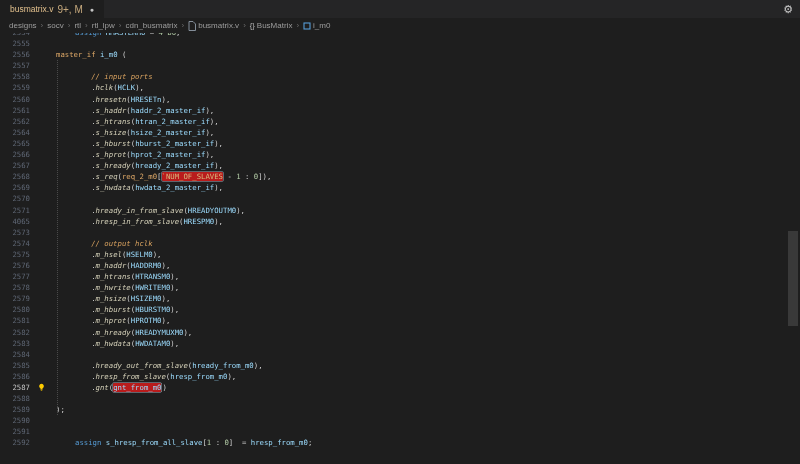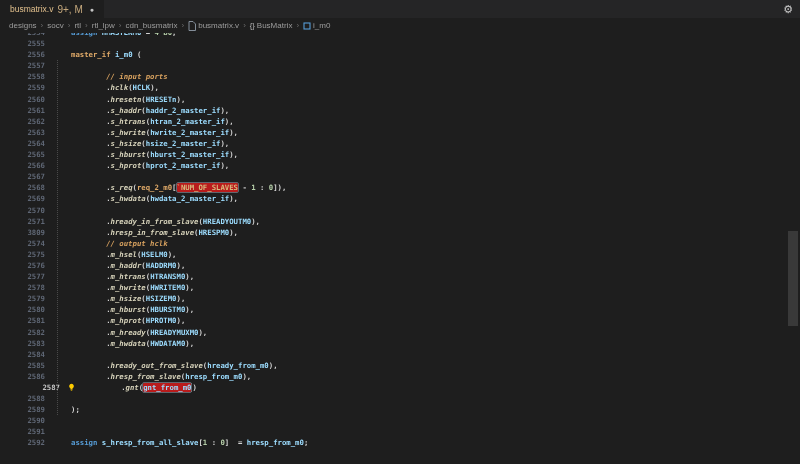--- a/index.html
+++ b/index.html
@@ -16,27 +16,27 @@
   .tab-dot{color:#c5c5c5;font-size:7px;margin-left:3px;}
   .gear{margin-left:auto;color:#c8c8c8;font-size:11px;display:flex;align-items:center;padding-right:7px;}
   
   .breadcrumbs{position:absolute;left:0;top:18px;width:100%;height:15px;display:flex;align-items:center;padding-left:9px;gap:2px;font-size:8px;color:var(--c-breadcrumb_fg);box-sizing:border-box;background:var(--c-bg);}
   .crumb{display:flex;align-items:center;gap:2px;cursor:default;}
   .crumb-sep{color:#6a6a6a;font-size:8px;margin:0 2px;}
   .crumb-icon{display:inline-flex;align-items:center;}
   .crumb-icon.braces{color:#b8b8b8;font-size:7.5px;}
   
   .editor{position:absolute;left:0;top:33px;right:14px;bottom:0;overflow:hidden;background:var(--c-bg);}
-  .lines{position:absolute;left:15px;top:-6px;right:0;font-weight:bold;}
+  .lines{position:absolute;left:0;top:-6px;right:0;}
   .row{display:flex;height:11.1px;line-height:11.1px;font-family:"DejaVu Sans Mono",monospace;font-size:7.3px;}
   .num{width:30px;flex:none;text-align:right;color:var(--c-linenum);}
-  .num.active{color:var(--c-linenum_active);padding-left:15px;}
+  .num.active{color:var(--c-linenum_active);}
   .glyphm{width:26px;flex:none;position:relative;}
   .code{white-space:pre;color:var(--c-pc);position:relative;}
-  .tok-kw{color:var(--c-kw);}
+  .tok-kw{color:var(--c-kw);margin-left:19px;}
   .tok-cm{color:var(--c-cm);font-style:italic;}
   .tok-pt{color:var(--c-pt);font-style:italic;}
   .tok-id{color:var(--c-id);}
   .tok-oid{color:var(--c-oid);}
   .tok-nm{color:var(--c-nm);margin-top:20px;}
   .tok-pc{color:var(--c-pc);}
   .tok-tp{color:var(--c-tp);}
   .tok-mc{color:var(--c-mc);}
   .box{background:#b91c1c;outline:1px solid #60666e;border-radius:1px;}
   .cursor{display:inline-block;width:1px;height:9px;background:#e6e6e6;vertical-align:-1.5px;}
@@ -144,42 +144,38 @@
         <div class="num">2561</div>
         <div class="glyphm"></div>
         <div class="code">        <span class="tok-pc">.</span><span class="tok-pt">s_haddr</span><span class="tok-pc">(</span><span class="tok-id">haddr_2_master_if</span><span class="tok-pc">),</span></div>
       </div>
       <div class="row">
         <div class="num">2562</div>
         <div class="glyphm"></div>
         <div class="code">        <span class="tok-pc">.</span><span class="tok-pt">s_htrans</span><span class="tok-pc">(</span><span class="tok-id">htran_2_master_if</span><span class="tok-pc">),</span></div>
       </div>
       <div class="row">
-        <div class="num">2563</div>
-        <div class="glyphm"></div>
-        <div class="code">        <span class="tok-pc">.</span><span class="tok-pt">s_hwrite</span><span class="tok-pc">(</span><span class="tok-id">hwrite_2_master_if</span><span class="tok-pc">),</span></div>
-      </div>
-      <div class="row">
         <div class="num">2564</div>
         <div class="glyphm"></div>
         <div class="code">        <span class="tok-pc">.</span><span class="tok-pt">s_hsize</span><span class="tok-pc">(</span><span class="tok-id">hsize_2_master_if</span><span class="tok-pc">),</span></div>
       </div>
       <div class="row">
         <div class="num">2565</div>
         <div class="glyphm"></div>
         <div class="code">        <span class="tok-pc">.</span><span class="tok-pt">s_hburst</span><span class="tok-pc">(</span><span class="tok-id">hburst_2_master_if</span><span class="tok-pc">),</span></div>
       </div>
       <div class="row">
         <div class="num">2566</div>
         <div class="glyphm"></div>
         <div class="code">        <span class="tok-pc">.</span><span class="tok-pt">s_hprot</span><span class="tok-pc">(</span><span class="tok-id">hprot_2_master_if</span><span class="tok-pc">),</span></div>
       </div>
       <div class="row">
         <div class="num">2567</div>
         <div class="glyphm"></div>
+        <div class="code">        <span class="tok-pc">.</span><span class="tok-pt">s_hready</span><span class="tok-pc">(</span><span class="tok-id">hready_2_master_if</span><span class="tok-pc">),</span></div>
       </div>
       <div class="row">
         <div class="num">2568</div>
         <div class="glyphm"></div>
         <div class="code">        <span class="tok-pc">.</span><span class="tok-pt">s_req</span><span class="tok-pc">(</span><span class="tok-oid">req_2_m0</span><span class="tok-pc">[</span><span class="tok-mc box">`NUM_OF_SLAVES</span><span class="tok-pc"> - </span><span class="tok-nm">1</span><span class="tok-pc"> : </span><span class="tok-nm">0</span><span class="tok-pc">]),</span></div>
       </div>
       <div class="row">
         <div class="num">2569</div>
         <div class="glyphm"></div>
         <div class="code">        <span class="tok-pc">.</span><span class="tok-pt">s_hwdata</span><span class="tok-pc">(</span><span class="tok-id">hwdata_2_master_if</span><span class="tok-pc">),</span></div>
@@ -188,23 +184,28 @@
         <div class="num">2570</div>
         <div class="glyphm"></div>
         <div class="code"></div>
       </div>
       <div class="row">
         <div class="num">2571</div>
         <div class="glyphm"></div>
         <div class="code">        <span class="tok-pc">.</span><span class="tok-pt">hready_in_from_slave</span><span class="tok-pc">(</span><span class="tok-id">HREADYOUTM0</span><span class="tok-pc">),</span></div>
       </div>
       <div class="row">
-        <div class="num">3809</div>
+        <div class="num">4065</div>
         <div class="glyphm"></div>
         <div class="code">        <span class="tok-pc">.</span><span class="tok-pt">hresp_in_from_slave</span><span class="tok-pc">(</span><span class="tok-id">HRESPM0</span><span class="tok-pc">),</span></div>
+      </div>
+      <div class="row">
+        <div class="num">2573</div>
+        <div class="glyphm"></div>
+        <div class="code"></div>
       </div>
       <div class="row">
         <div class="num">2574</div>
         <div class="glyphm"></div>
         <div class="code">        <span class="tok-cm">// output hclk</span></div>
       </div>
       <div class="row">
         <div class="num">2575</div>
         <div class="glyphm"></div>
         <div class="code">        <span class="tok-pc">.</span><span class="tok-pt">m_hsel</span><span class="tok-pc">(</span><span class="tok-id">HSELM0</span><span class="tok-pc">),</span></div>

